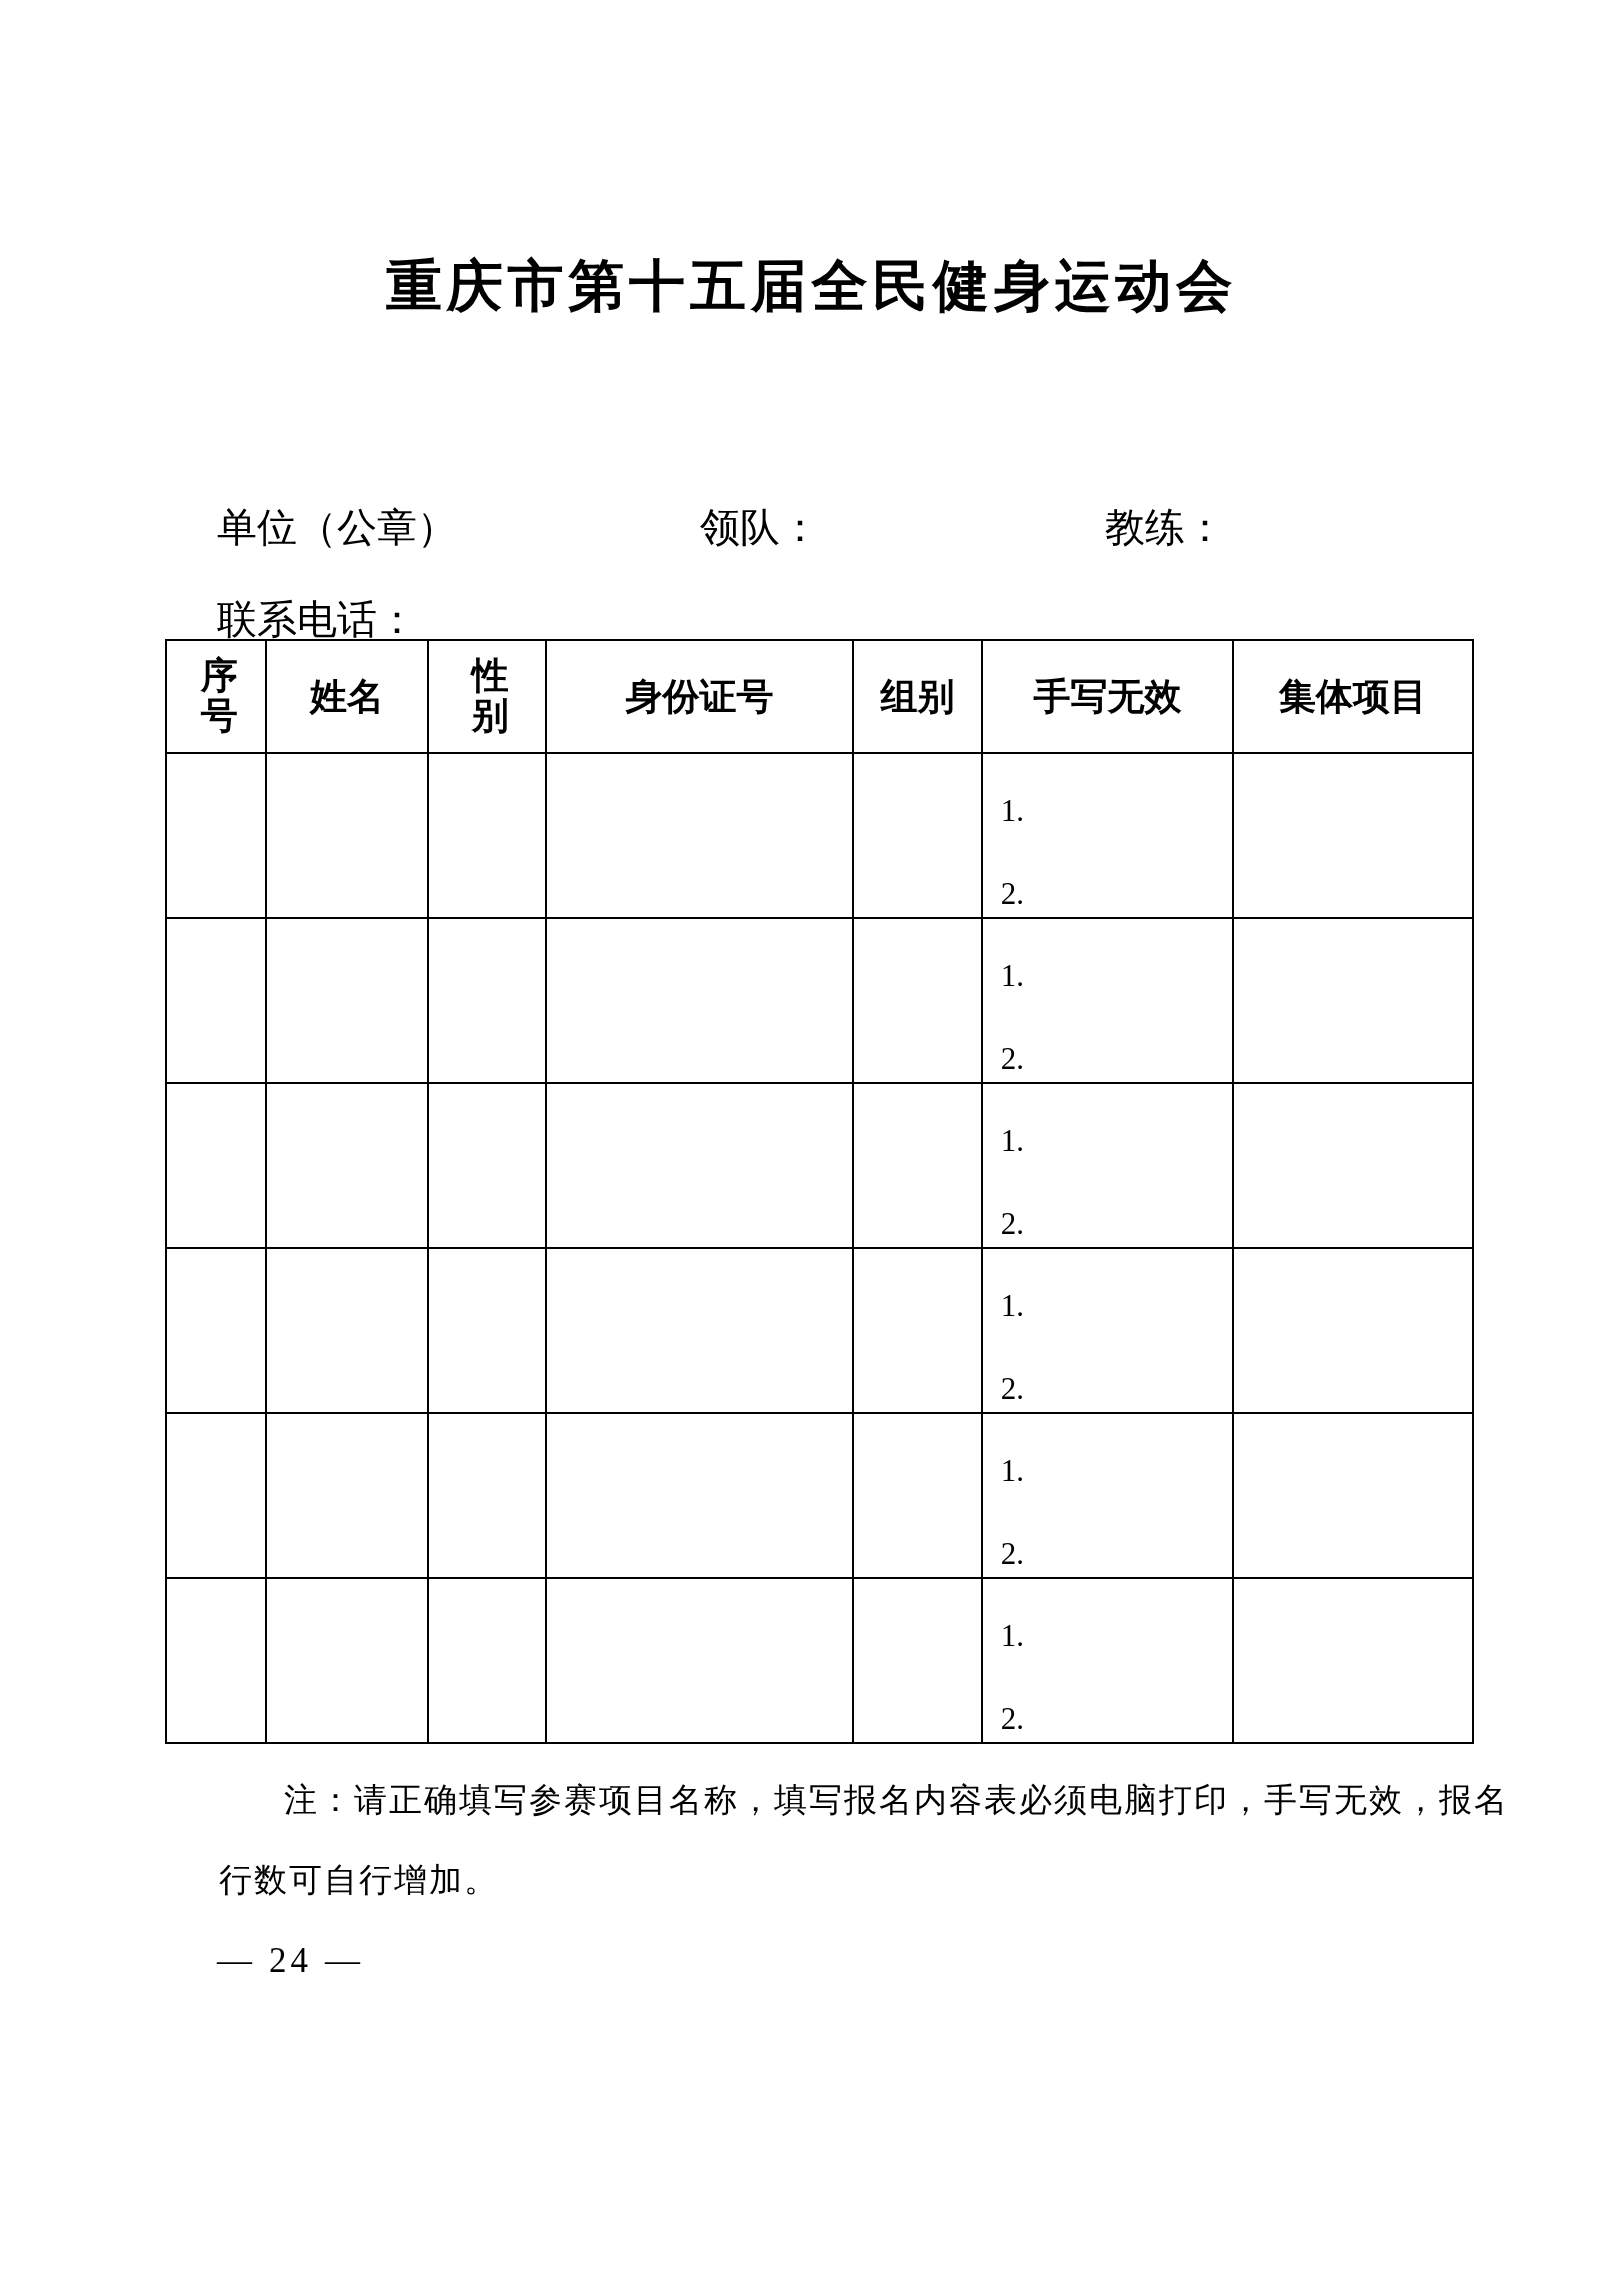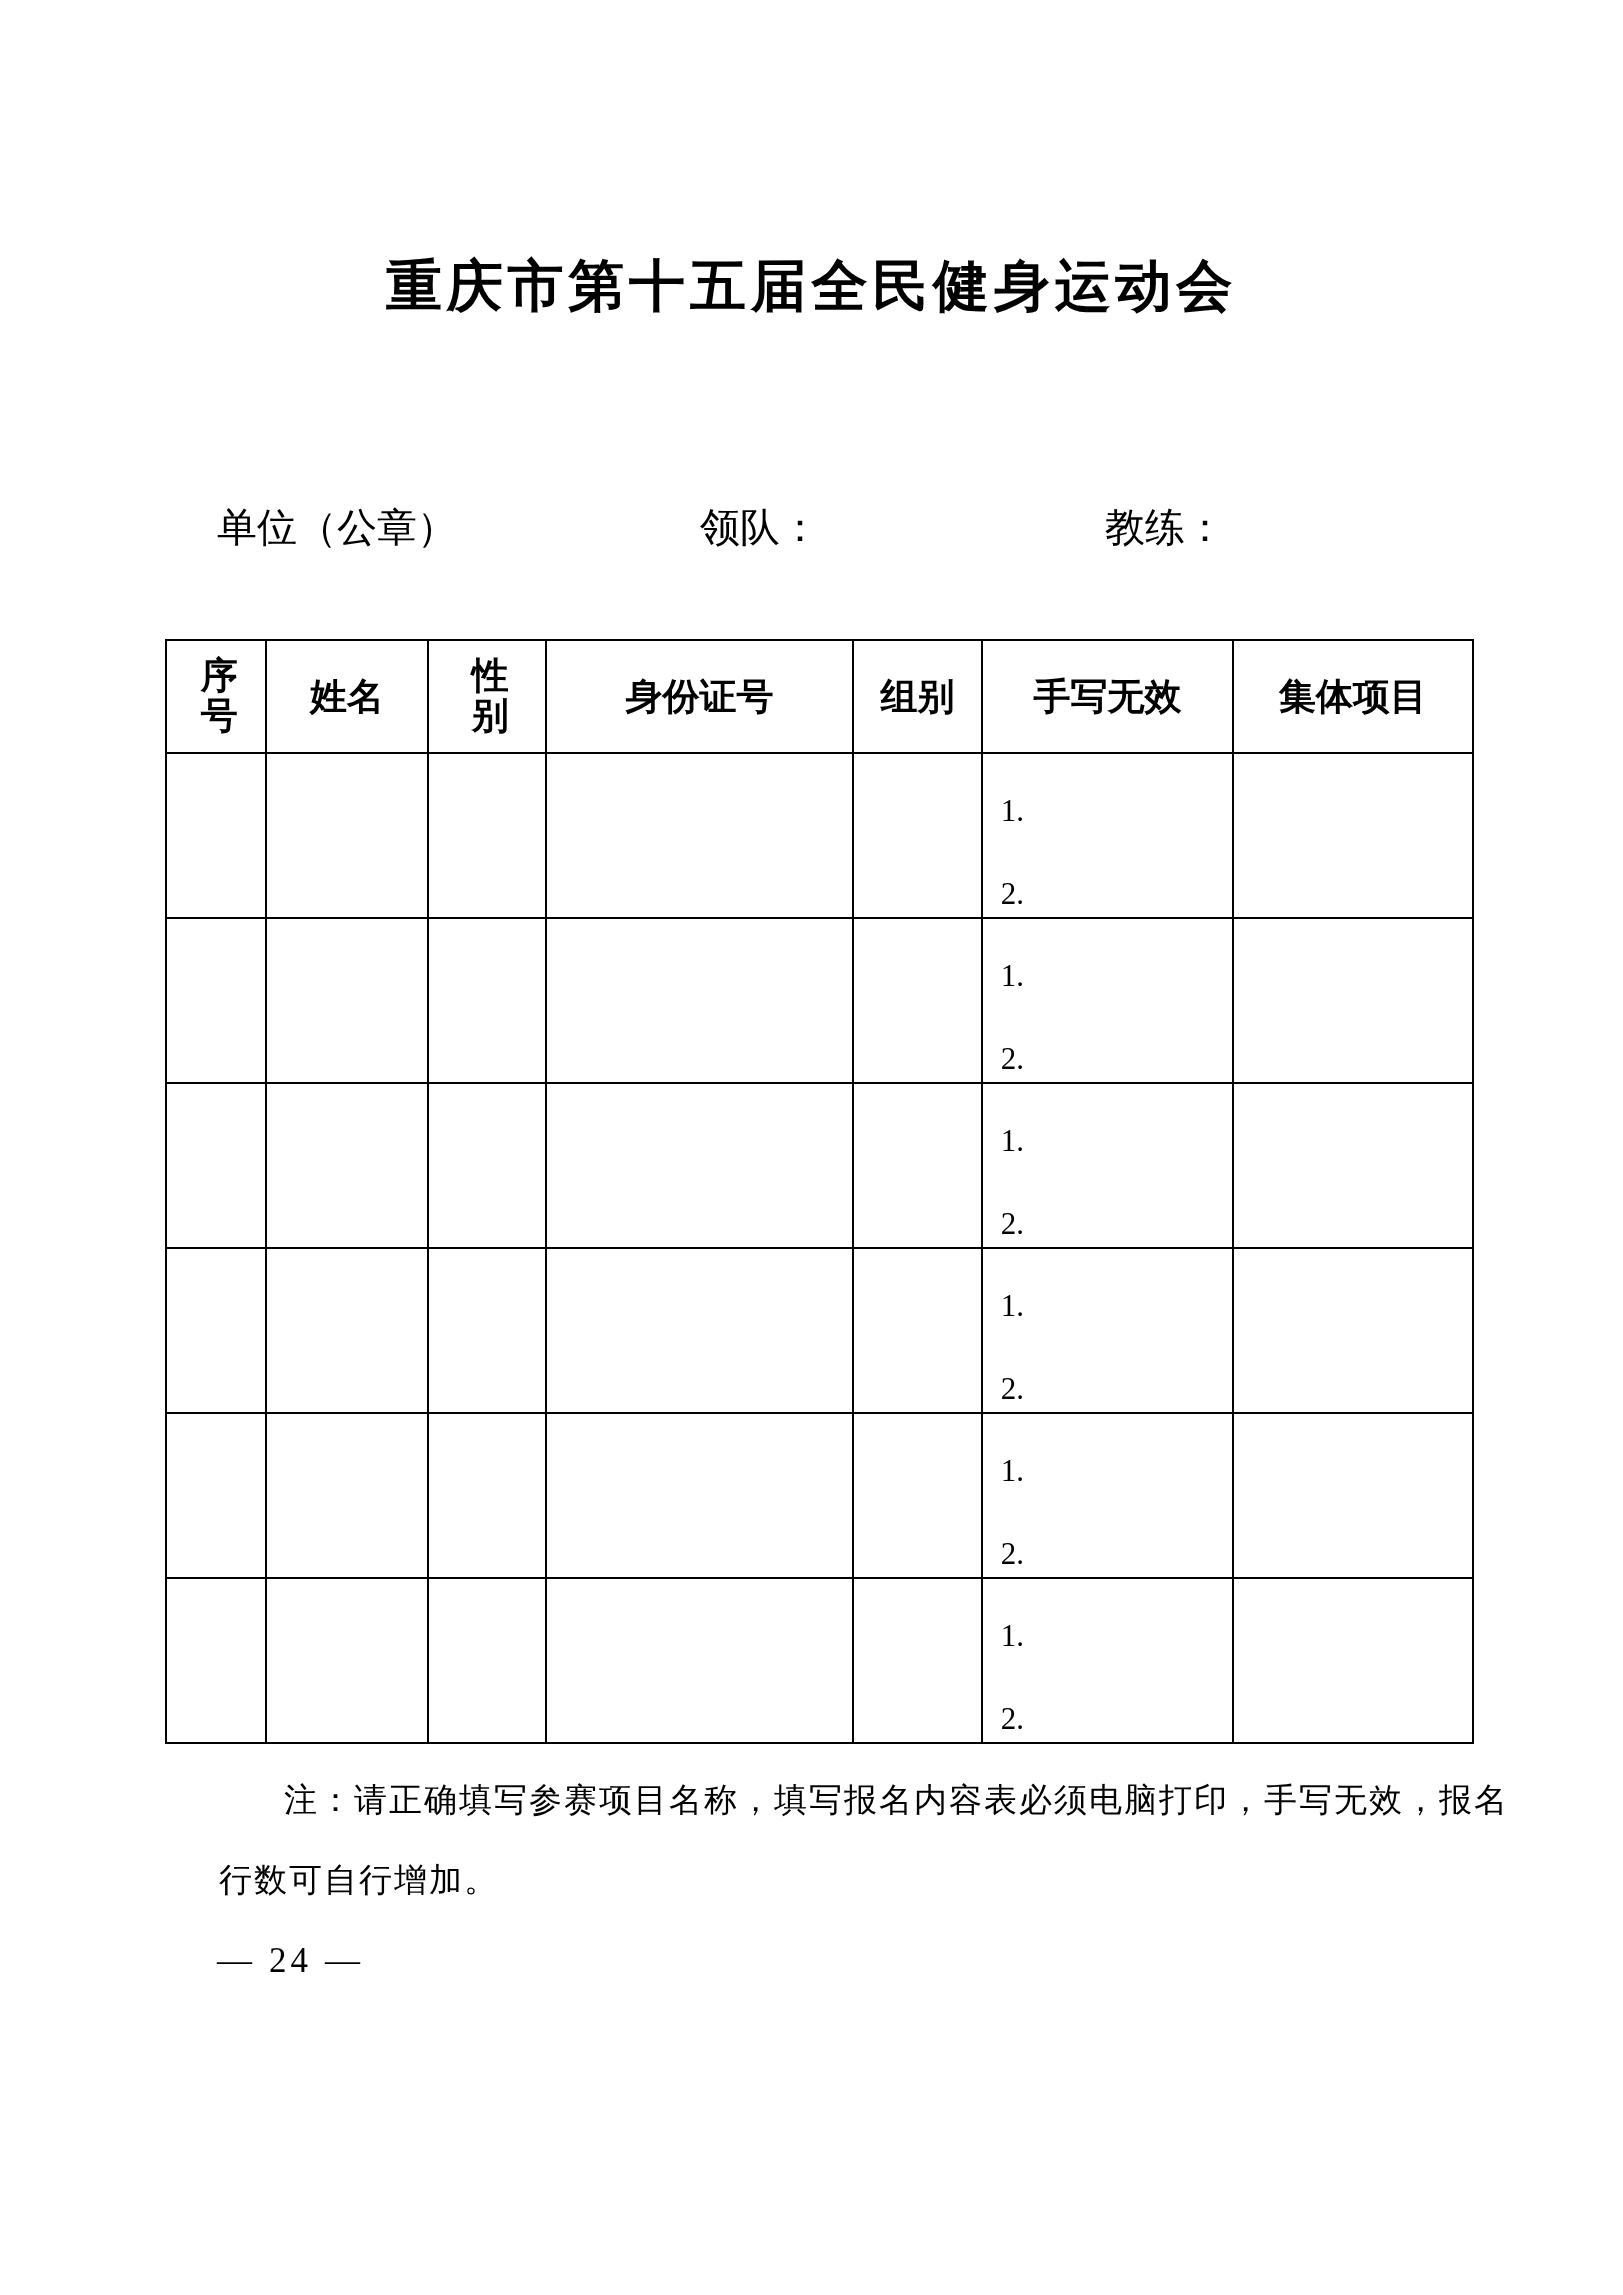--- a/index.html
+++ b/index.html
@@ -120,20 +120,23 @@
   <div class="title">
     <div>重庆市第十五届全民健身运动会</div>
   </div>
 
   <div class="form-line line1">
     <span class="lbl unit">单位（公章）</span>
     <span class="lbl leader">领队：</span>
     <span class="lbl coach">教练：</span>
   </div>
 
+  <div class="form-line line2">
+    <span class="lbl phone">联系电话：</span>
+  </div>
 
   <table class="reg-table">
     <colgroup>
       <col style="width:100px">
       <col style="width:162px">
       <col style="width:118px">
       <col style="width:307px">
       <col style="width:129px">
       <col style="width:251px">
       <col style="width:240px">

